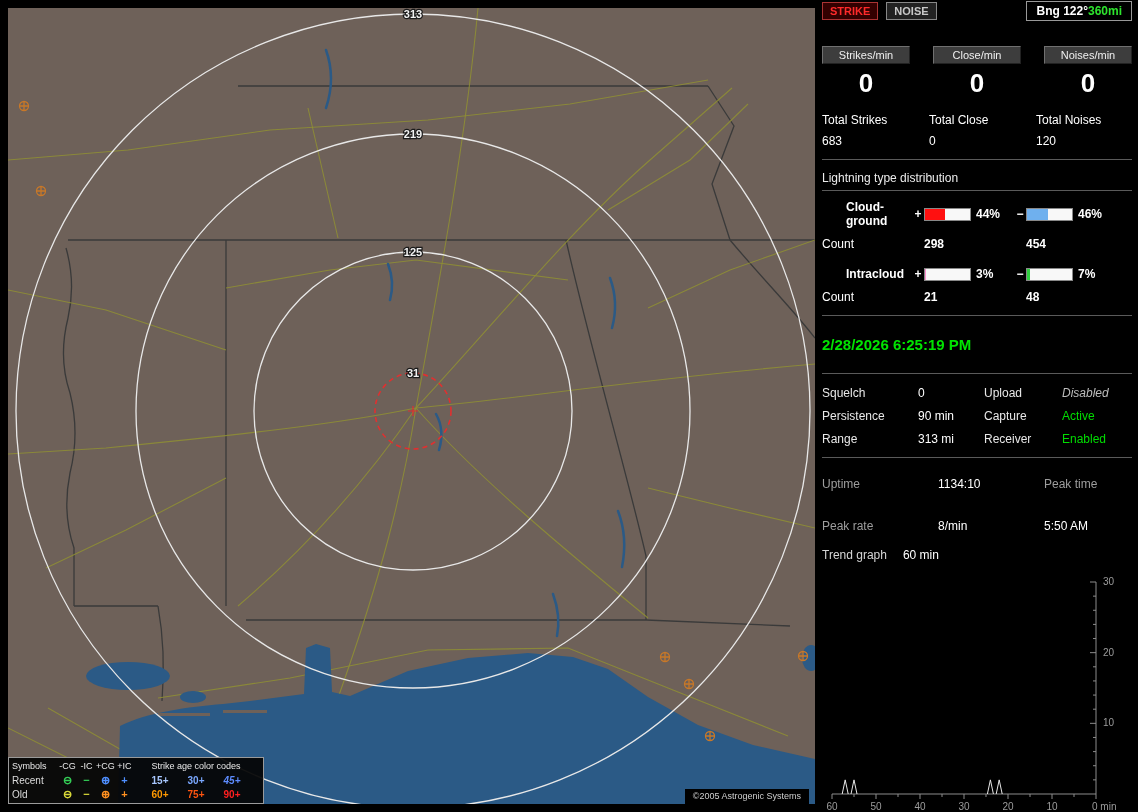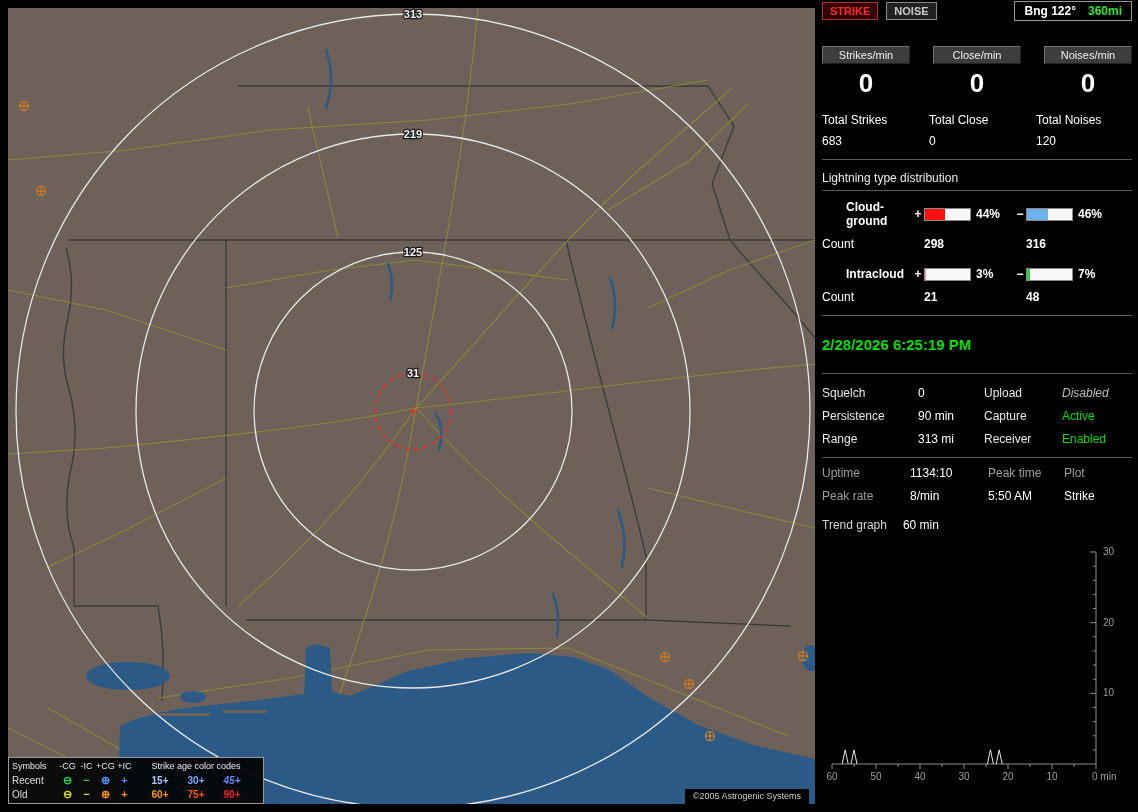--- a/index.html
+++ b/index.html
@@ -36,21 +36,21 @@
   .lg-age-title{grid-column:7 / span 3;text-align:center;}
   .lg-rowlabel{color:#dcdcdc;}
   .lg-sym{text-align:center;font-size:11px;font-weight:bold;}
   .lg-age{text-align:center;font-weight:bold;}
   
   .panel{position:absolute;left:822px;top:0;width:310px;height:796px;font-size:12px;}
   .topbar{display:flex;align-items:center;height:22px;}
   .mode-btn{font-family:inherit;font-weight:bold;font-size:11px;padding:2px 7px;
             margin-right:8px;border:1px solid #888;background:#222;color:#c8c8c8;cursor:pointer;}
   .mode-btn.strike{color:#ff2a2a;border-color:#aa3333;background:#300;}
-  .bng-box{margin-left:auto;display:flex;gap:12px;border:1px solid #999;background:#000;
+  .bng-box{margin-left:auto;display:flex;gap:0;border:1px solid #999;background:#000;
            padding:2px 9px;font-weight:bold;}
   .rng{color:#2ee52e;}
   .rates{display:flex;justify-content:space-between;margin-top:24px;}
   .rate-col{width:88px;text-align:center;}
   .rate-btn{background:#3d3d3d;border:1px solid #707070;border-bottom-color:#222;
             border-right-color:#222;color:#efefef;font-size:11px;padding:2px 0;width:100%;
             font-family:inherit;}
   .rate-val{font-size:26px;font-weight:bold;margin-top:4px;}
   .totals{display:flex;justify-content:space-between;margin-top:14px;}
   .total-col{width:96px;text-align:left;}
@@ -63,21 +63,21 @@
   .d-label{font-weight:bold;margin-left:24px;}
   .d-label-n{font-weight:normal;}
   .d-sign{font-weight:bold;text-align:center;}
   .d-bar{display:block;height:11px;background:#f8f8f8;border:1px solid #888;margin-right:5px;}
   .d-fill{display:block;height:100%;}
   .d-pct{font-weight:bold;}
   .d-count{font-weight:bold;}
   .datetime{color:var(--datetime_green);font-size:15px;font-weight:bold;margin:20px 0;}
   .status-grid{display:grid;grid-template-columns:96px 66px 78px 1fr;row-gap:9px;
                margin-top:12px;color:#e8e8e8;}
-  .uptime-grid{display:grid;grid-template-columns:88px 78px 76px 1fr;row-gap:9px;margin-top:8px;}
+  .uptime-grid{display:grid;grid-template-columns:88px 78px 76px 1fr;row-gap:9px;margin-top:19px;gap:28px;}
   .muted{color:#9e9e9e;}
   .white{color:#fff;}
   .trend-head{margin-top:15px;display:flex;gap:16px;}
   .trend-label{color:#d6d6d6;}
   .trend-svg{margin-top:8px;display:block;}
   .axis{stroke:#8c8c8c;stroke-width:1;fill:none;}
   .tick-label{fill:#9c9c9c;font-size:10px;font-family:"Liberation Sans",sans-serif;}
   .spikes{stroke:#e8e8e8;stroke-width:1;fill:none;}
 </style>
 </head>
@@ -253,21 +253,21 @@
         <span class="d-fill" style="width: 46%; background: rgb(111, 176, 238);"></span>
       </span>
     <span class="d-pct">46%</span>
   </div>
   <div class="dist-grid">
     <span class="d-label-n">Count</span>
     <span></span>
     <span class="d-count">298</span>
     <span></span>
       <span></span>
-    <span class="d-count">316</span>
+    <span class="d-count">454</span>
     <span></span>
   </div>
 
   <div class="dist-grid" style="margin-top:16px">
     <span class="d-label">Intracloud</span>
     <span class="d-sign">+</span>
     <span class="d-bar">
         <span class="d-fill" style="width: 3%; background: rgb(255, 143, 208);"></span>
       </span>
     <span class="d-pct">3%</span>

